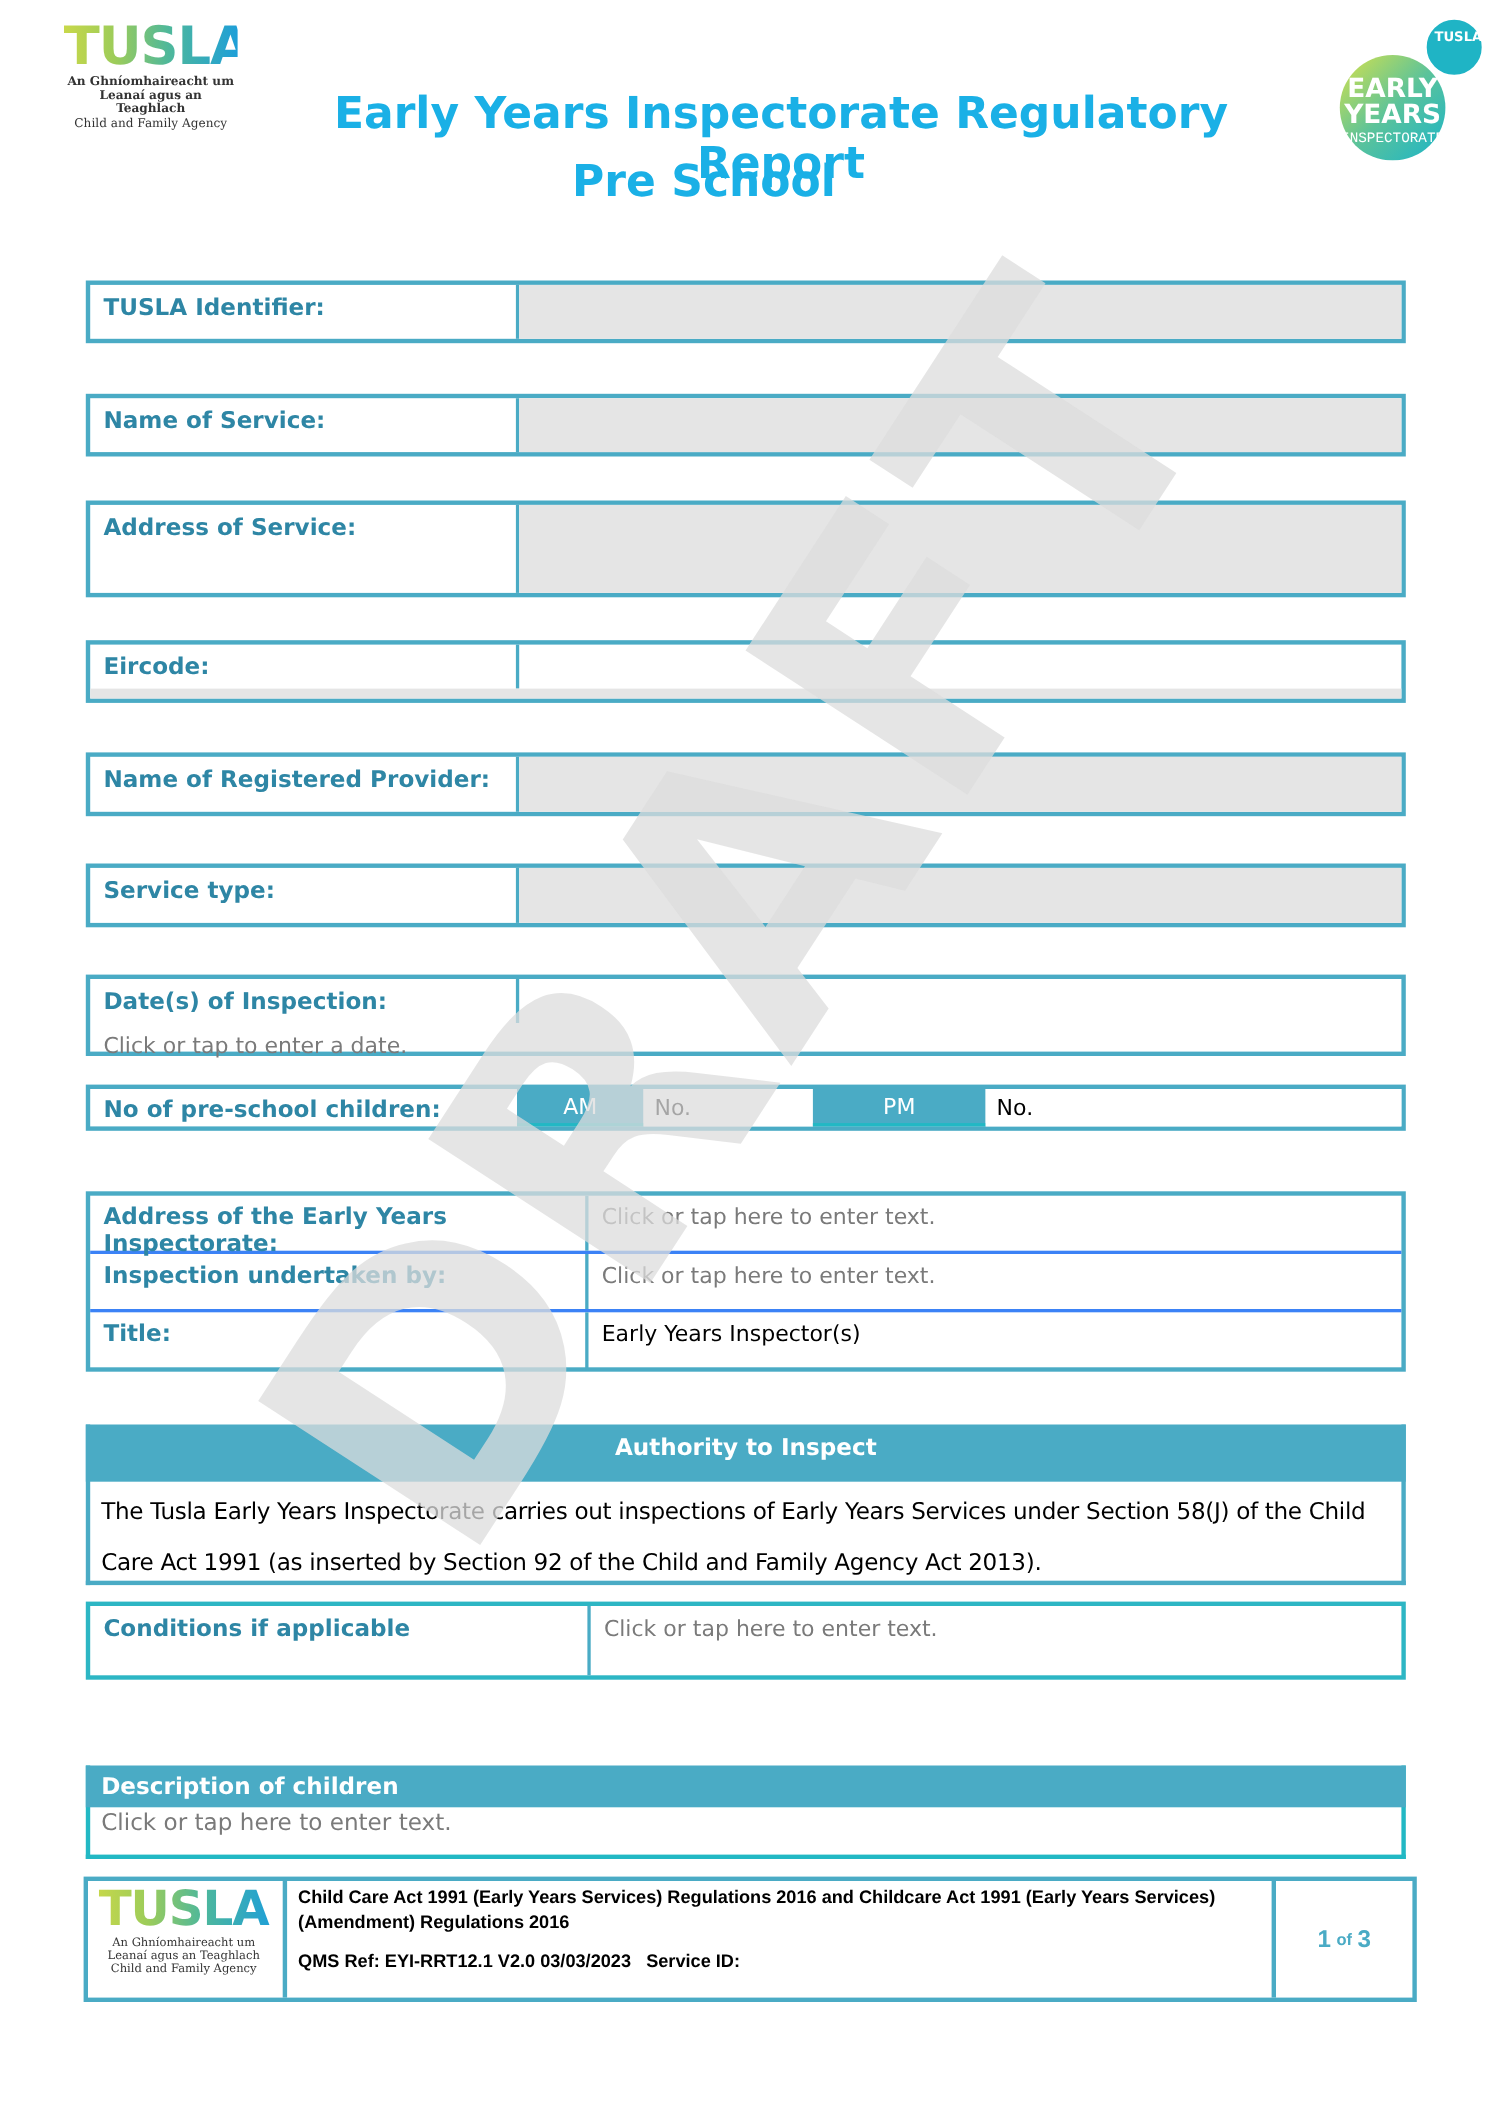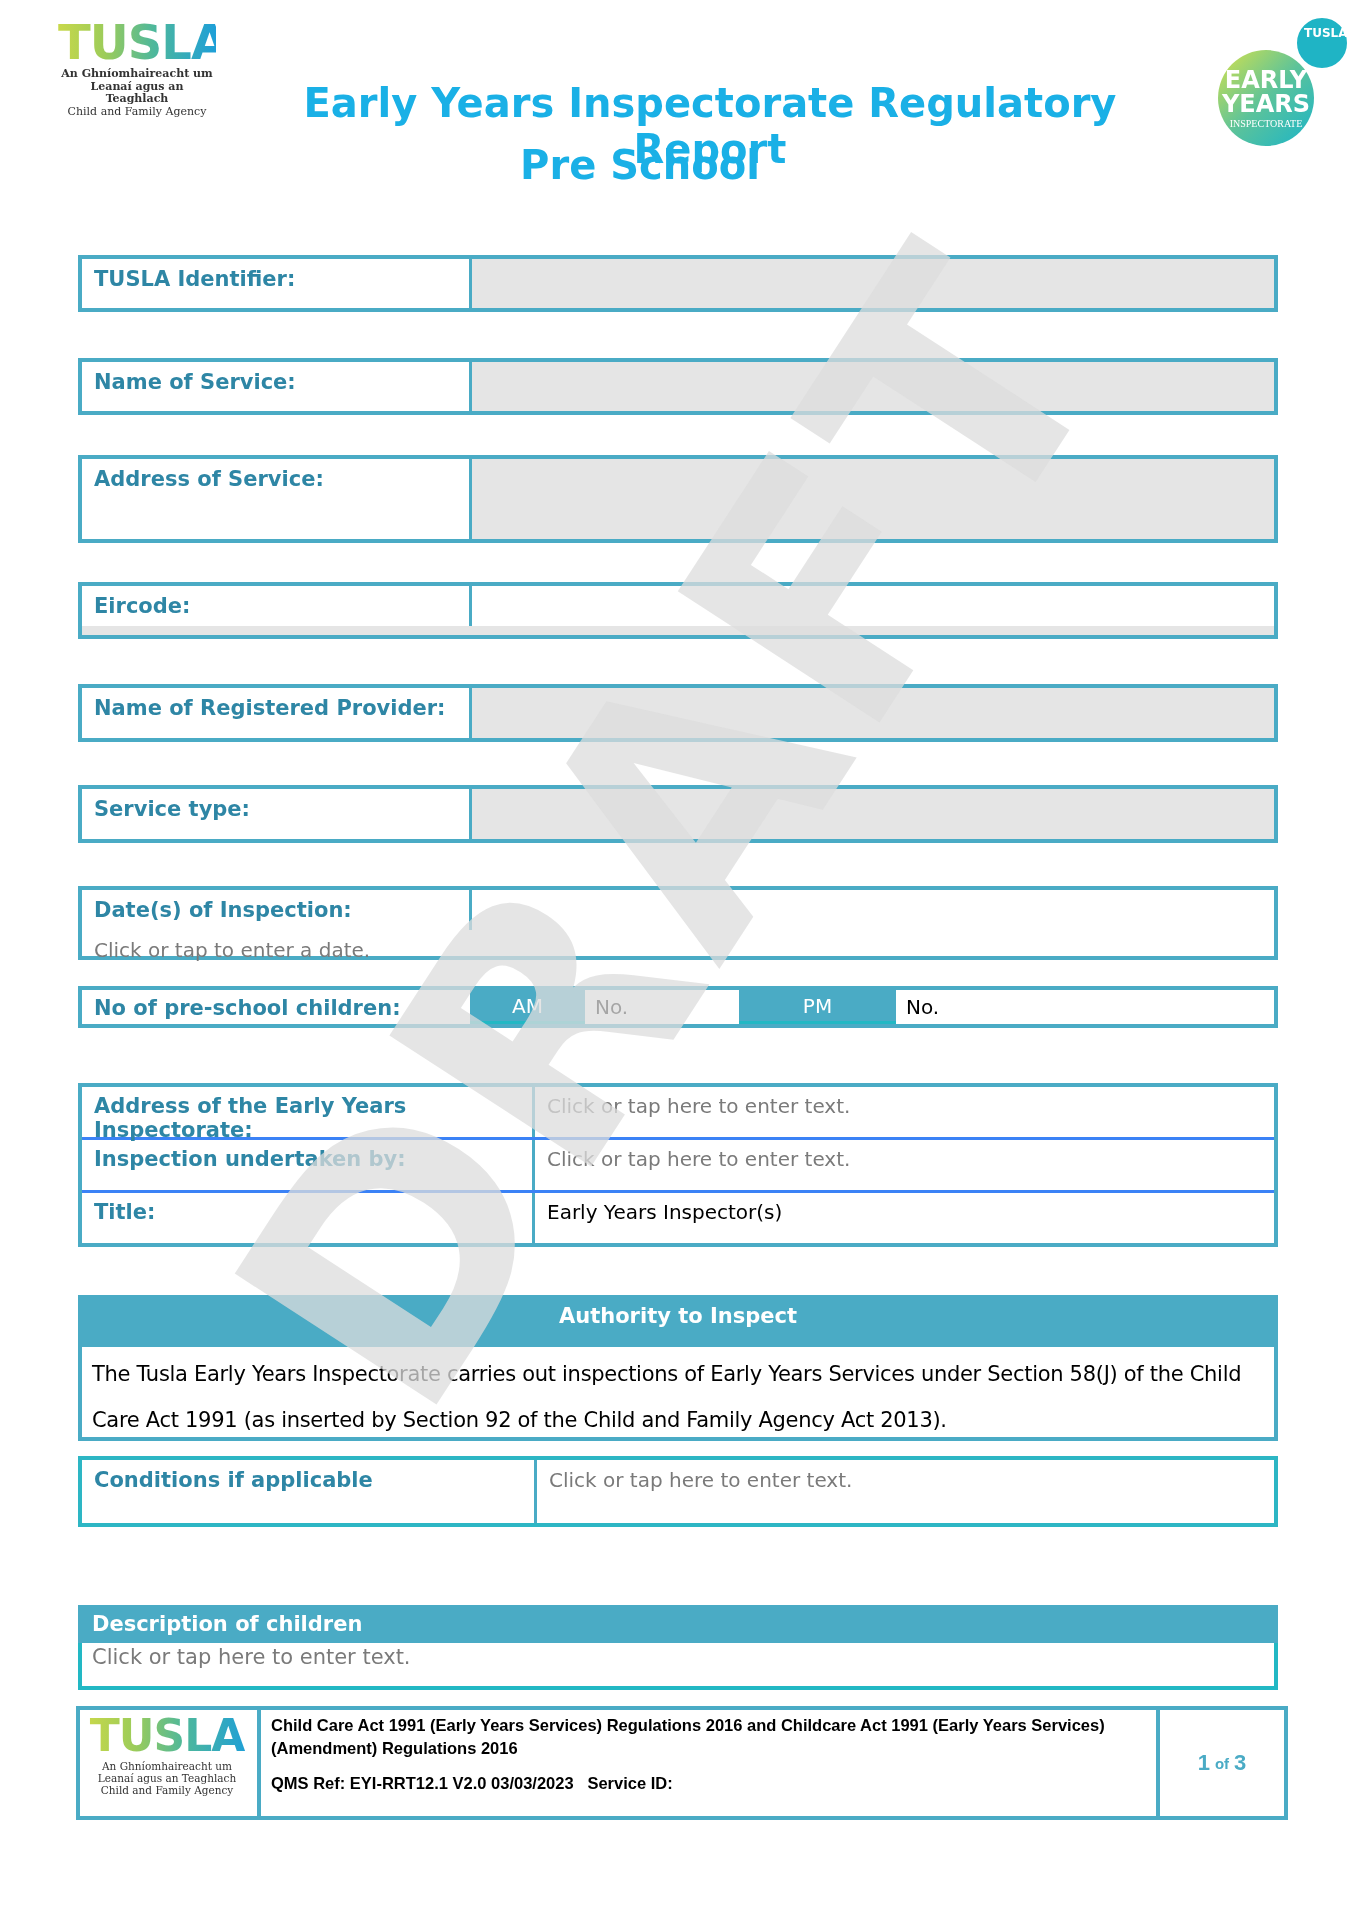--- a/index.html
+++ b/index.html
@@ -73,21 +73,21 @@
         <stop offset="0.5" stop-color="#5cc39a"></stop>
         <stop offset="1" stop-color="#1ab4c9"></stop>
       </linearGradient>
     </defs>
     <circle cx="66" cy="82" r="48" fill="url(#bg1)"></circle>
     <circle cx="122" cy="27" r="26" fill="#1fb4c5" stroke="#fff" stroke-width="2"></circle>
   </svg>
   <div class="abs" style="left:104px; top:10px; width:38px; text-align:center; color:#fff; font-weight:bold; font-size:12px; font-family:'DejaVu Sans',sans-serif;">TUSLA</div>
   <div class="abs" style="left:18px; top:52px; width:96px; text-align:center; color:#fff; font-weight:bold; font-size:24px; font-family:'DejaVu Sans',sans-serif; line-height:1;">EARLY</div>
   <div class="abs" style="left:18px; top:76px; width:96px; text-align:center; color:#fff; font-weight:bold; font-size:24px; font-family:'DejaVu Sans',sans-serif; line-height:1;">YEARS</div>
-  <div class="abs" style="left:18px; top:102px; width:96px; text-align:center; color:#fff; font-size:10px; font-family:Liberation Serif, serif;">INSPECTORATE</div>
+  <div class="abs" style="left:18px; top:102px; width:96px; text-align:center; color:#fff; font-size:13px; font-family:Liberation Mono, monospace;">INSPECTORATE</div>
 </div>
 
 <div class="box" style="top:255px; height:57px;">
   <div class="lbl">TUSLA Identifier:</div>
   <div class="val"></div>
 </div>
 <div class="box" style="top:358px; height:57px;">
   <div class="lbl">Name of Service:</div>
   <div class="val"></div>
 </div>

